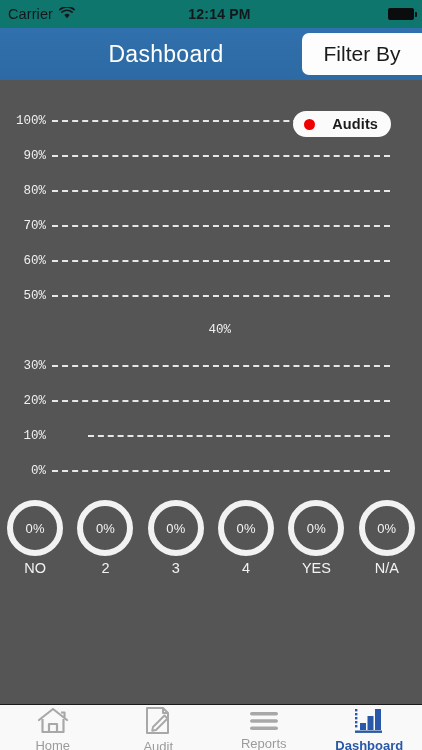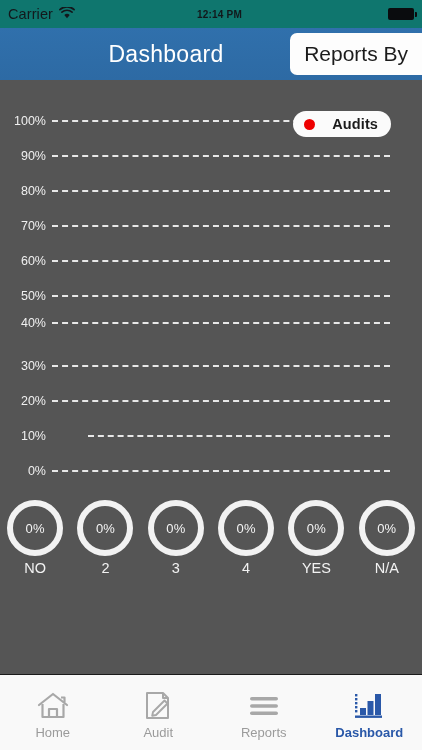--- a/index.html
+++ b/index.html
@@ -20,21 +20,21 @@
     font-size:14px; color:#0f1418;
   }
   #carrier-group {
     display:flex; align-items:center; gap:6px;
     margin-left:8px;
   }
   #carrier-label { font-size:14.5px; color:#13181c; letter-spacing:.1px; }
   #wifi-icon { display:block; }
   #status-time {
     position:absolute; left:17px; right:0; text-align:center;
-    font-size:10px; font-weight:bold; color:#12171b;
+    font-size:14px; font-weight:bold; color:#12171b;
     letter-spacing:.2px; pointer-events:none;
   }
   #battery-group {
     margin-left:auto; margin-right:8px;
     display:flex; align-items:center;
   }
   #battery-icon {
     width:26px; height:12px;
     background:#0a0c0e;
     border-radius:2px;
@@ -87,20 +87,21 @@
   .grid-row {
     position:absolute;
     left:0; width:422px; height:16px;
     display:flex; align-items:center;
   }
   .grid-label {
     width:52px; text-align:right;
     font-size:12.5px; color:#f0f0f0;
     padding-right:6px;
     white-space:nowrap;
+    font-family:Liberation Mono, monospace;
   }
   .grid-line {
     flex:1; height:0;
     margin-right:32px;
     border-top:2px dashed #e8e8e8;
   }
 
   
   #chart-legend {
     position:absolute;
@@ -148,21 +149,21 @@
   .gauge-label {
     margin-top:4px;
     font-size:14.5px; color:#f2f2f2;
     white-space:nowrap;
   }
 
   
   #tab-bar {
     position:absolute;
     left:0; bottom:0;
-    width:422px; height:76px;
+    width:422px; height:46px;
     background:#f9f9f9;
     border-top:1px solid #1a1a1a;
     display:flex;
   }
   .tab-item {
     flex:1;
     display:flex; flex-direction:column;
     align-items:center; justify-content:center;
     gap:3px;
     cursor:pointer;
@@ -187,21 +188,21 @@
     </span>
   </div>
   <span id="status-time">12:14 PM</span>
   <div id="battery-group">
     <span id="battery-icon"></span>
   </div>
 </div>
 
 <div id="nav-bar">
   <span id="nav-title">Dashboard</span>
-  <button id="filter-by-button">Reports By</button>
+  <button id="filter-by-button">Filter By</button>
 </div>
 
 <div id="chart-area">
 
   <div id="chart-plot">
 
   <div class="grid-row" style="top: 33px;">
         <span class="grid-label">100%</span>
         <span class="grid-line"></span>
       </div>
@@ -218,21 +219,21 @@
         <span class="grid-line"></span>
       </div>
       <div class="grid-row" style="top: 173px;">
         <span class="grid-label">60%</span>
         <span class="grid-line"></span>
       </div>
       <div class="grid-row" style="top: 208px;">
         <span class="grid-label">50%</span>
         <span class="grid-line"></span>
       </div>
-      <div class="grid-row" style="top: 235px;">
+      <div class="grid-row" style="top: 243px; flex-direction: column;">
         <span class="grid-label">40%</span>
         <span class="grid-line"></span>
       </div>
       <div class="grid-row" style="top: 278px;">
         <span class="grid-label">30%</span>
         <span class="grid-line"></span>
       </div>
       <div class="grid-row" style="top: 313px;">
         <span class="grid-label">20%</span>
         <span class="grid-line"></span>

